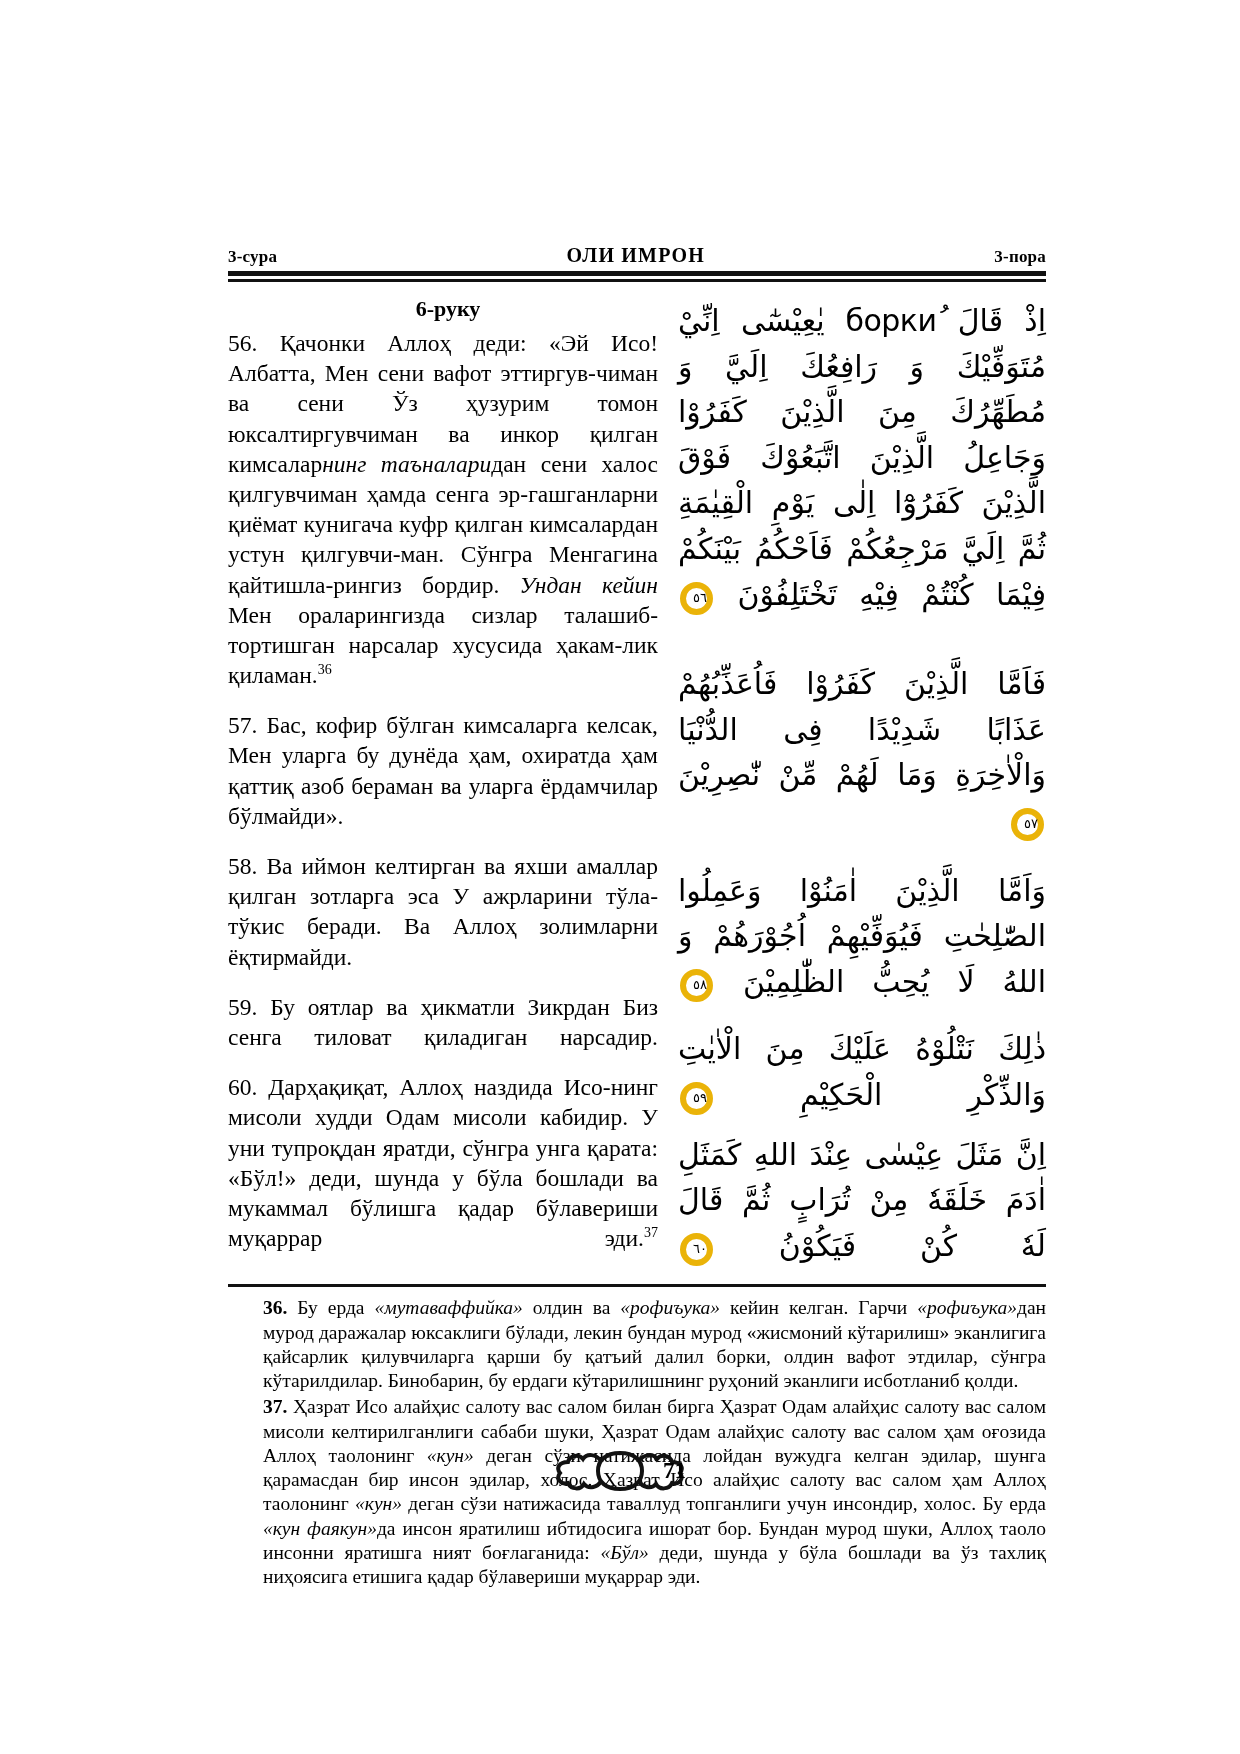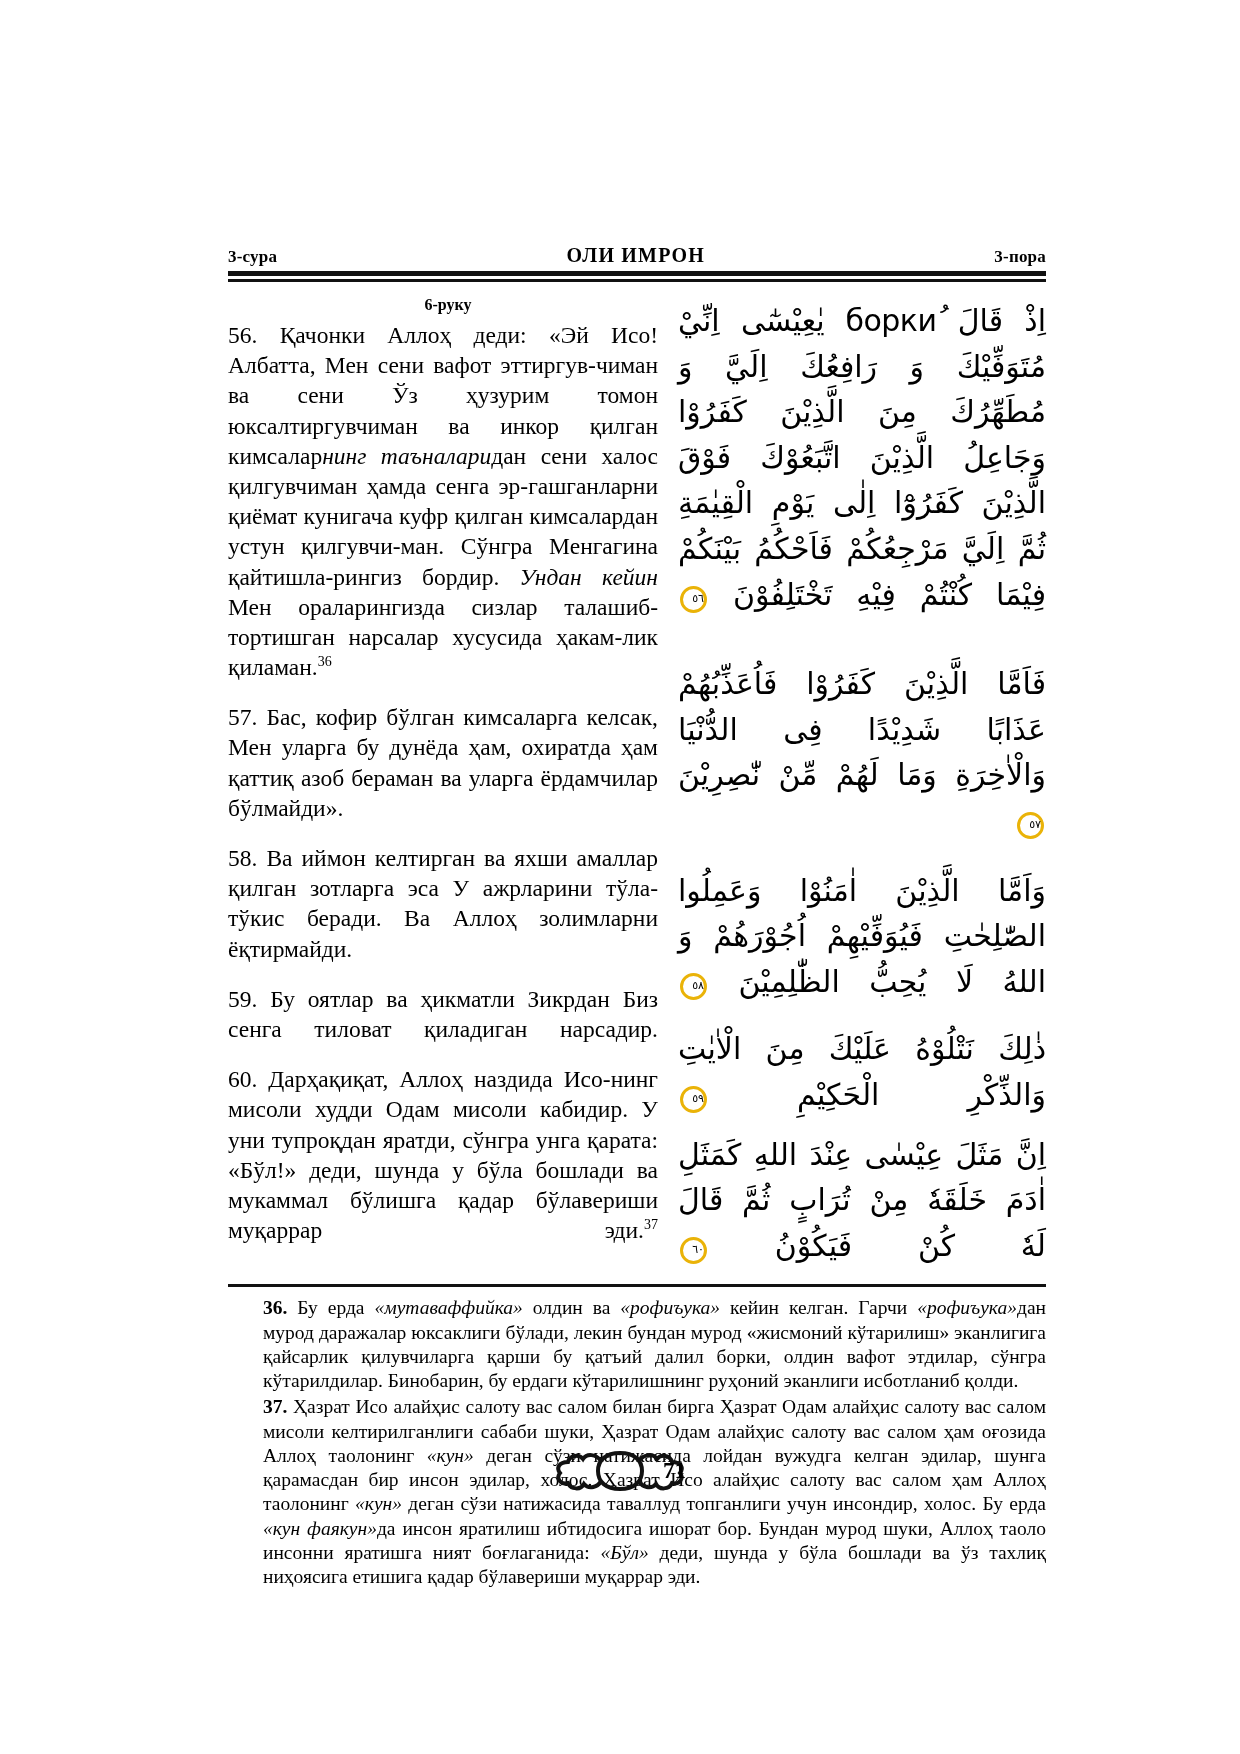--- a/index.html
+++ b/index.html
@@ -63,21 +63,21 @@
   }
   .col-ar {
     width: 368px;
     flex: 0 0 368px;
     position: relative;
   }
 
   .ruku {
     text-align: center;
     font-weight: bold;
-    font-size: 16px;
+    font-size: 22px;
     margin-bottom: 6px;
     margin-left: 10px;
   }
 
   .verse {
     text-align: justify;
     text-align-last: justify;
     font-size: 23.5px;
     line-height: 1.285;
     margin: 0 0 20px 0;
@@ -99,27 +99,27 @@
     font-size: 30px;
     line-height: 1.52;
     text-align: justify;
     text-align-last: justify;
     letter-spacing: -0.5px;
     word-spacing: 2px;
     margin: 0;
   }
   .ayah .endmark {
     display: inline-block;
-    border: 3px solid #eab308;
+    border: 6px solid #eab308;
     border-radius: 50%;
     width: 21px;
     height: 21px;
     line-height: 19px;
     text-align: center;
-    font-size: 11px;
+    font-size: 13px;
     font-family: "DejaVu Sans", sans-serif;
     vertical-align: 3px;
     margin: 0 2px;
   }
   .a56 { margin-top: 2px; }
   .a57 { margin-top: 44px; }
   .a58 { margin-top: 24px; }
   .a59 { margin-top: 22px; }
   .a60 { margin-top: 14px; }
 

